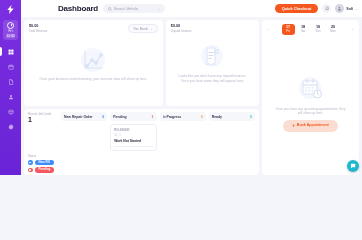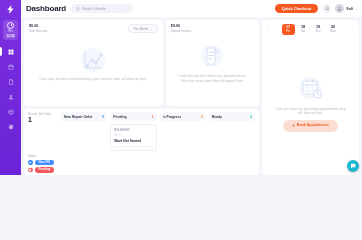--- a/index.html
+++ b/index.html
@@ -44,21 +44,21 @@
   .nav-item.active .glyph { opacity: 1; }
   .nav-item .glyph svg { width: 6px; height: 6px; display:block; }
   .nav-bottom { margin-top: auto; margin-bottom: 7px; }
 
   
   .right-col { flex: 1; display: flex; flex-direction: column; min-width: 0; }
   .topbar {
     height: 17px; background: #ffffff; display: flex; align-items: center;
     padding: 0 4px 0 5px; gap: 5px; flex: 0 0 17px;
   }
-  .page-title { font-size: 8px; font-weight: bold; color: #1b1b2f; letter-spacing: -.2px; }
+  .page-title { font-size: 8px; font-weight: bold; color: #1b1b2f; letter-spacing: -.2px; margin-left: 32px; }
   .search-pill {
     display: flex; align-items: center; gap: 2px;
     background: #f2f3f8; border-radius: 8px; padding: 2px 5px; height: 9px;
     min-width: 62px;
   }
   .search-pill svg { width: 4px; height: 4px; flex: 0 0 4px; }
   .search-text { font-size: 3.6px; color: #9a9ab0; white-space: nowrap; }
   .caret-sm { font-size: 3.2px; color: #9a9ab0; margin-left: auto; }
   .topbar-right { margin-left: auto; display: flex; align-items: center; gap: 4px; }
   .btn-checkout {

